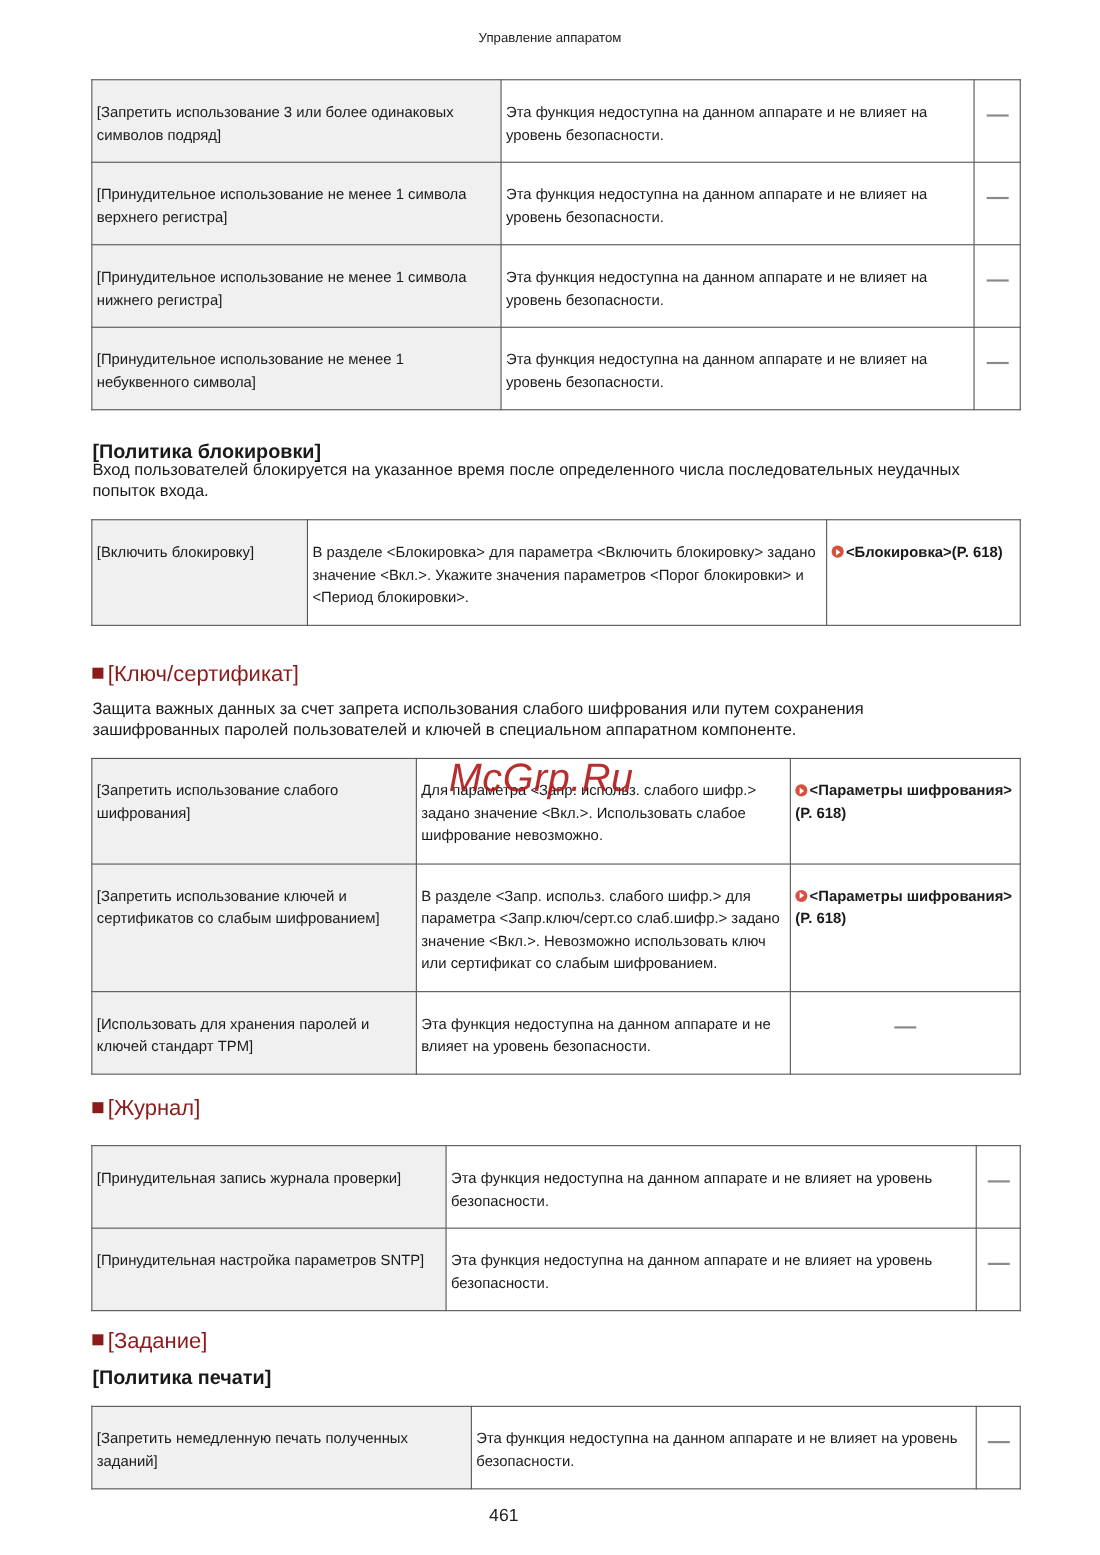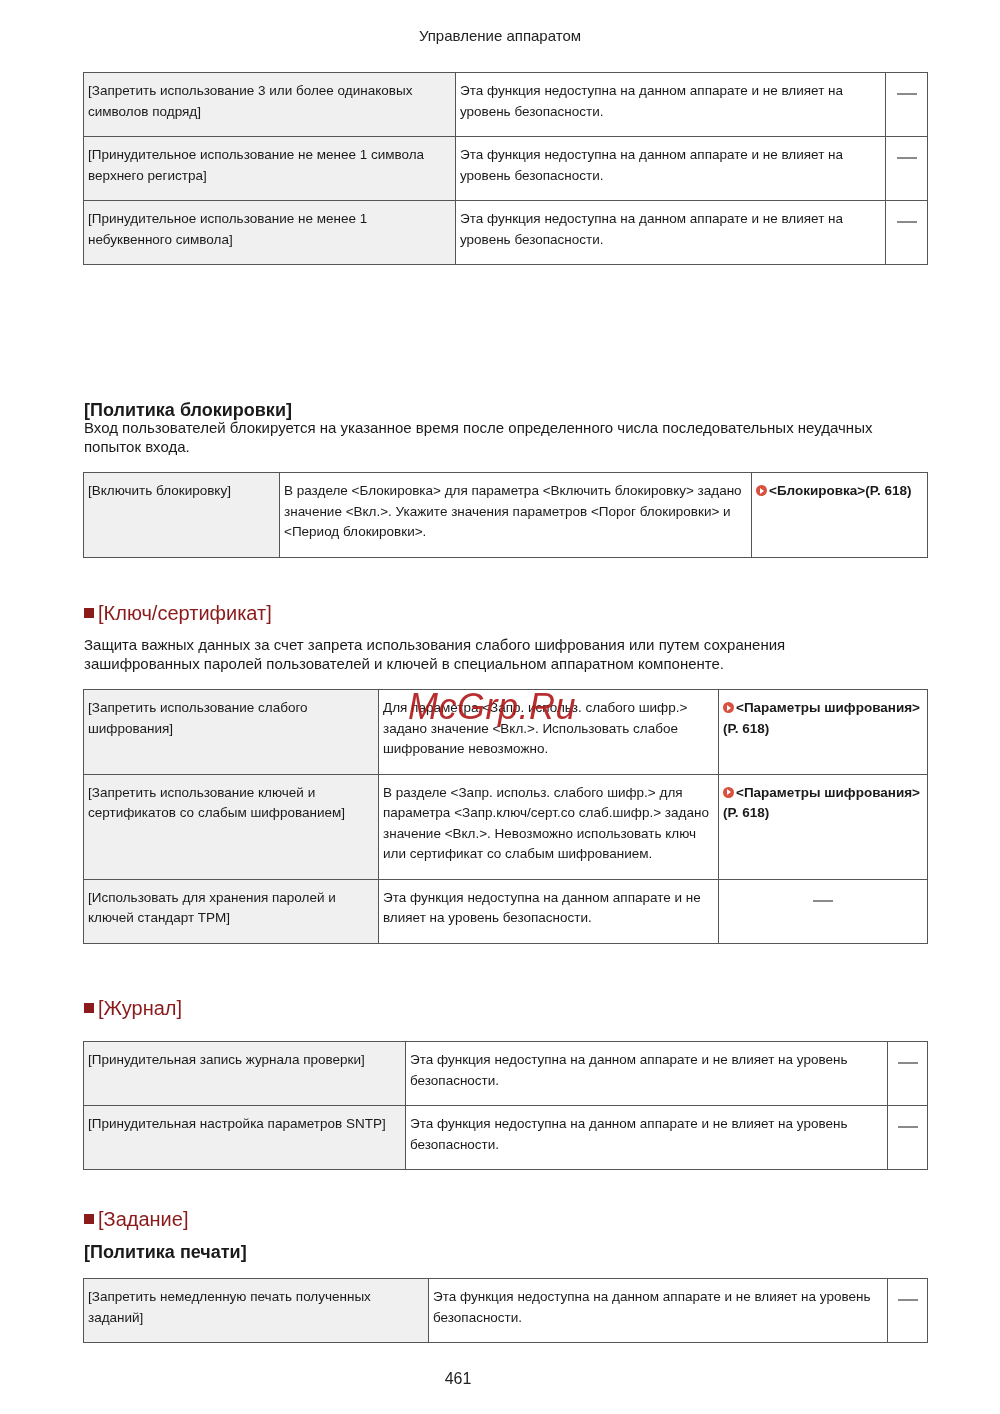--- a/index.html
+++ b/index.html
@@ -2,32 +2,32 @@
 <html><head>
 <meta charset="utf-8">
 <style>
   html, body { margin: 0; padding: 0; background: #ffffff; }
   body {
     width: 1000px; height: 1414px; position: relative; overflow: hidden;
     font-family: "Liberation Sans", "DejaVu Sans", sans-serif; color: #1a1a1a;
   }
   .page-header {
     position: absolute; top: 27px; left: 0; width: 1000px; text-align: center;
-    font-size: 15px; color: #222;
+    font-size: 12px; color: #222;
   }
   .page-number {
     position: absolute; top: 1370px; left: 0; width: 916px; text-align: center;
     font-size: 16px; color: #222;
   }
   table.t {
     position: absolute; left: 83px; width: 844px; border-collapse: collapse;
     font-size: 13.5px; line-height: 20.5px; table-layout: fixed;
   }
   table.t td {
-    border: 1px solid #555; vertical-align: top; padding: 8px 4px 14px 4px;
+    border: 1px solid #555; vertical-align: top; padding: 19px 4px 14px 4px;
   }
   table.t td.c1 { background: #f0f0f0; }
   table.t td.dash { text-align: center; vertical-align: top; }
   .dash-mark {
     display: inline-block; width: 20px; height: 2px; background: #8a8a8a; margin-top: 10px;
   }
   .ref { font-weight: bold; }
   .ref-icon {
     display: inline-block; width: 11px; height: 11px; border-radius: 50%;
     background: #d9503f; position: relative; margin-right: 2px; vertical-align: -1px;
@@ -66,20 +66,25 @@
       <col style="width:42px">
     </colgroup>
   <tbody>
       <tr>
     <td class="c1">[Запретить использование 3 или более одинаковых символов подряд]</td>
     <td>Эта функция недоступна на данном аппарате и не влияет на уровень безопасности.</td>
     <td class="dash"><span class="dash-mark"></span></td>
   </tr>
   <tr>
     <td class="c1">[Принудительное использование не менее 1 символа верхнего регистра]</td>
+    <td>Эта функция недоступна на данном аппарате и не влияет на уровень безопасности.</td>
+    <td class="dash"><span class="dash-mark"></span></td>
+  </tr>
+  <tr>
+    <td class="c1">[Принудительное использование не менее 1 символа нижнего регистра]</td>
     <td>Эта функция недоступна на данном аппарате и не влияет на уровень безопасности.</td>
     <td class="dash"><span class="dash-mark"></span></td>
   </tr>
   <tr>
     <td class="c1">[Принудительное использование не менее 1 небуквенного символа]</td>
     <td>Эта функция недоступна на данном аппарате и не влияет на уровень безопасности.</td>
     <td class="dash"><span class="dash-mark"></span></td>
   </tr>
 </tbody>
   </table>

